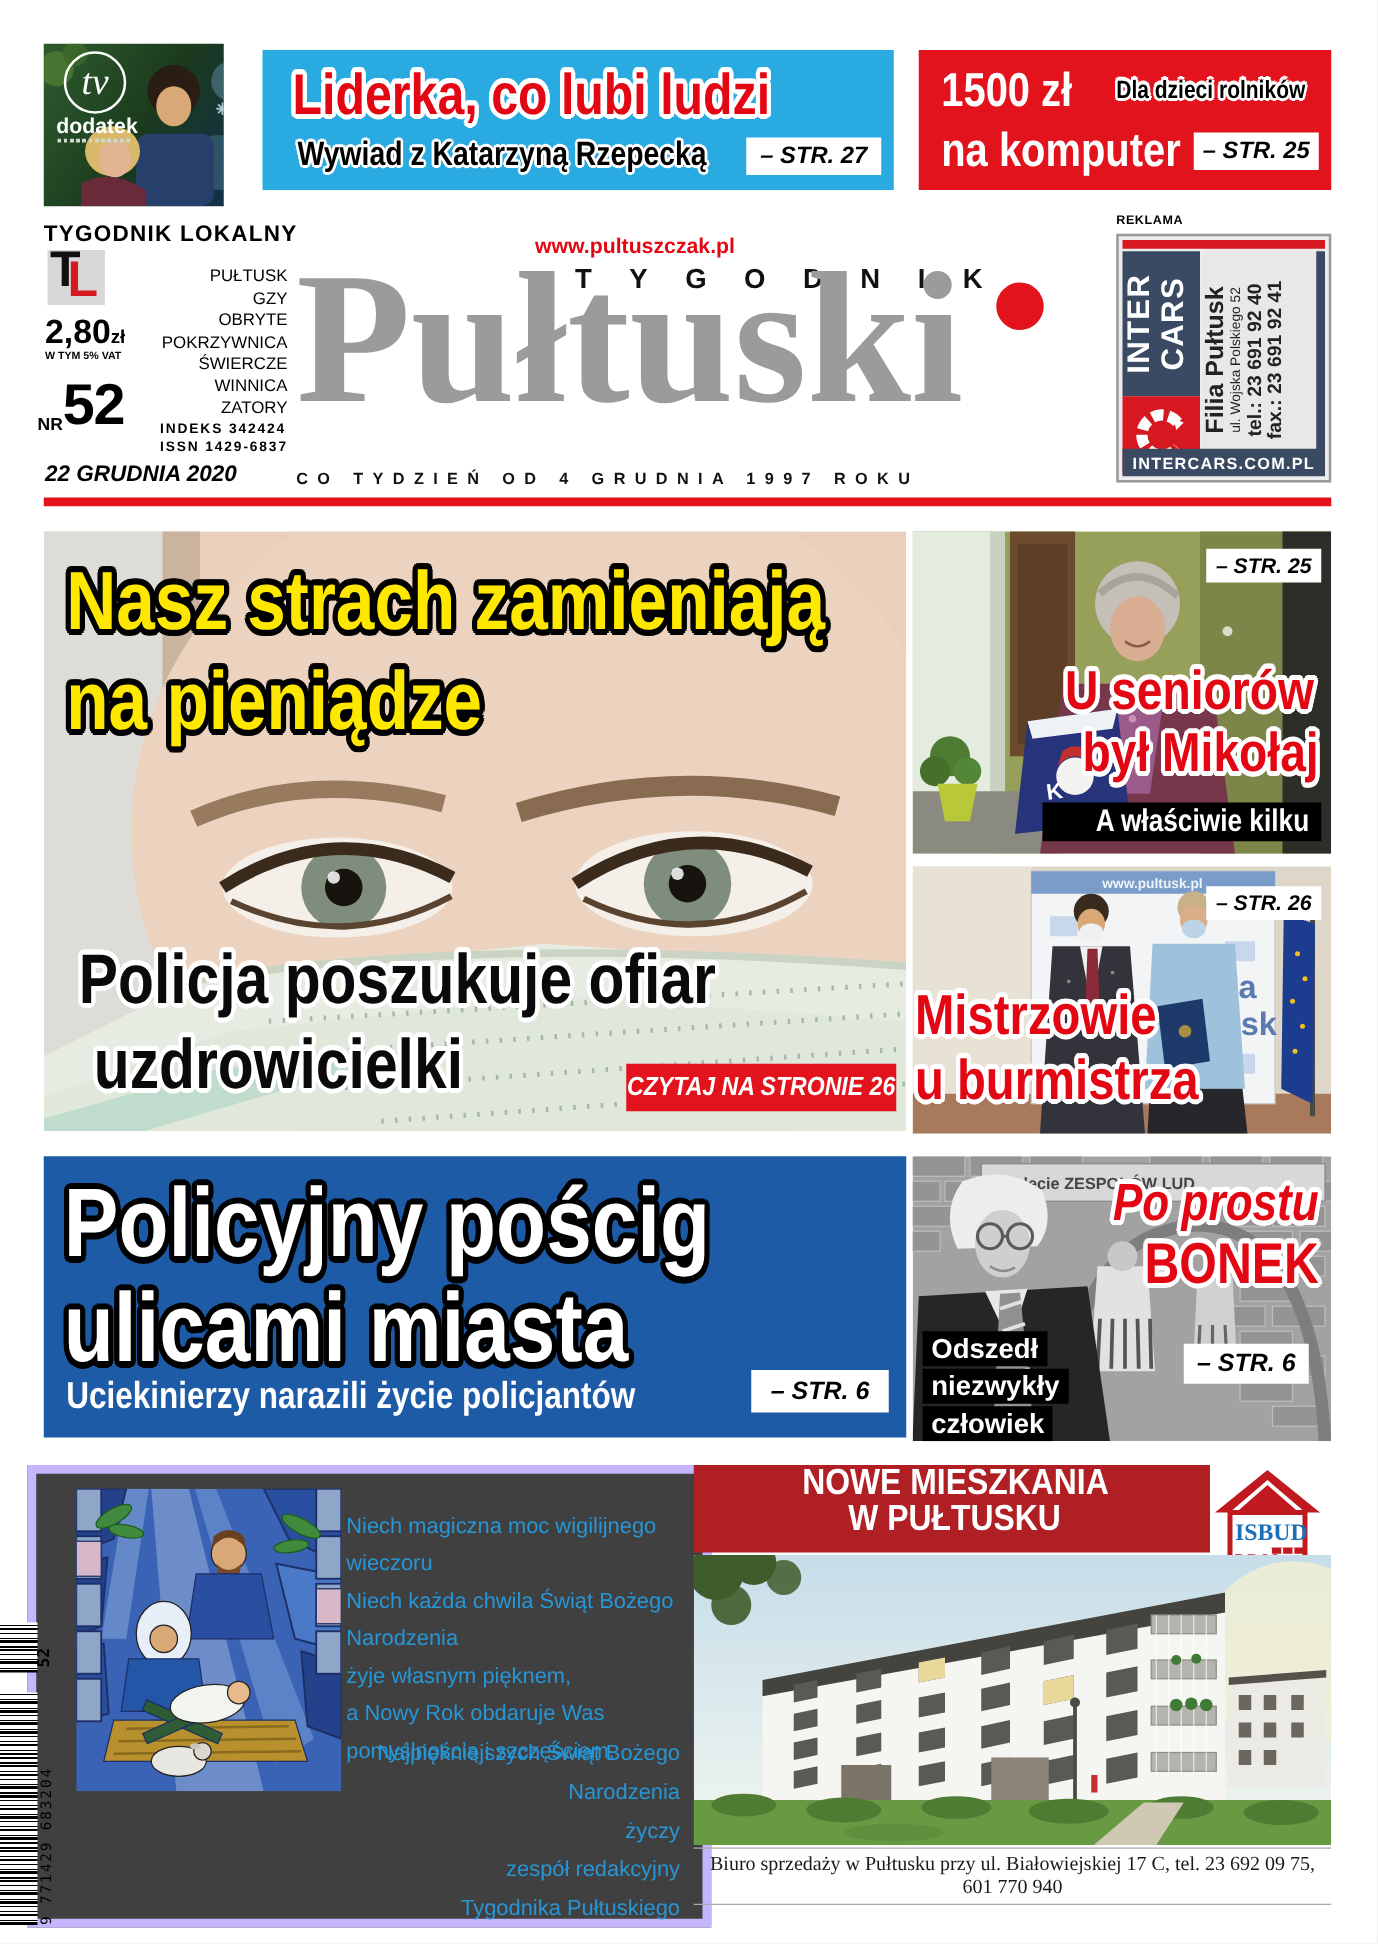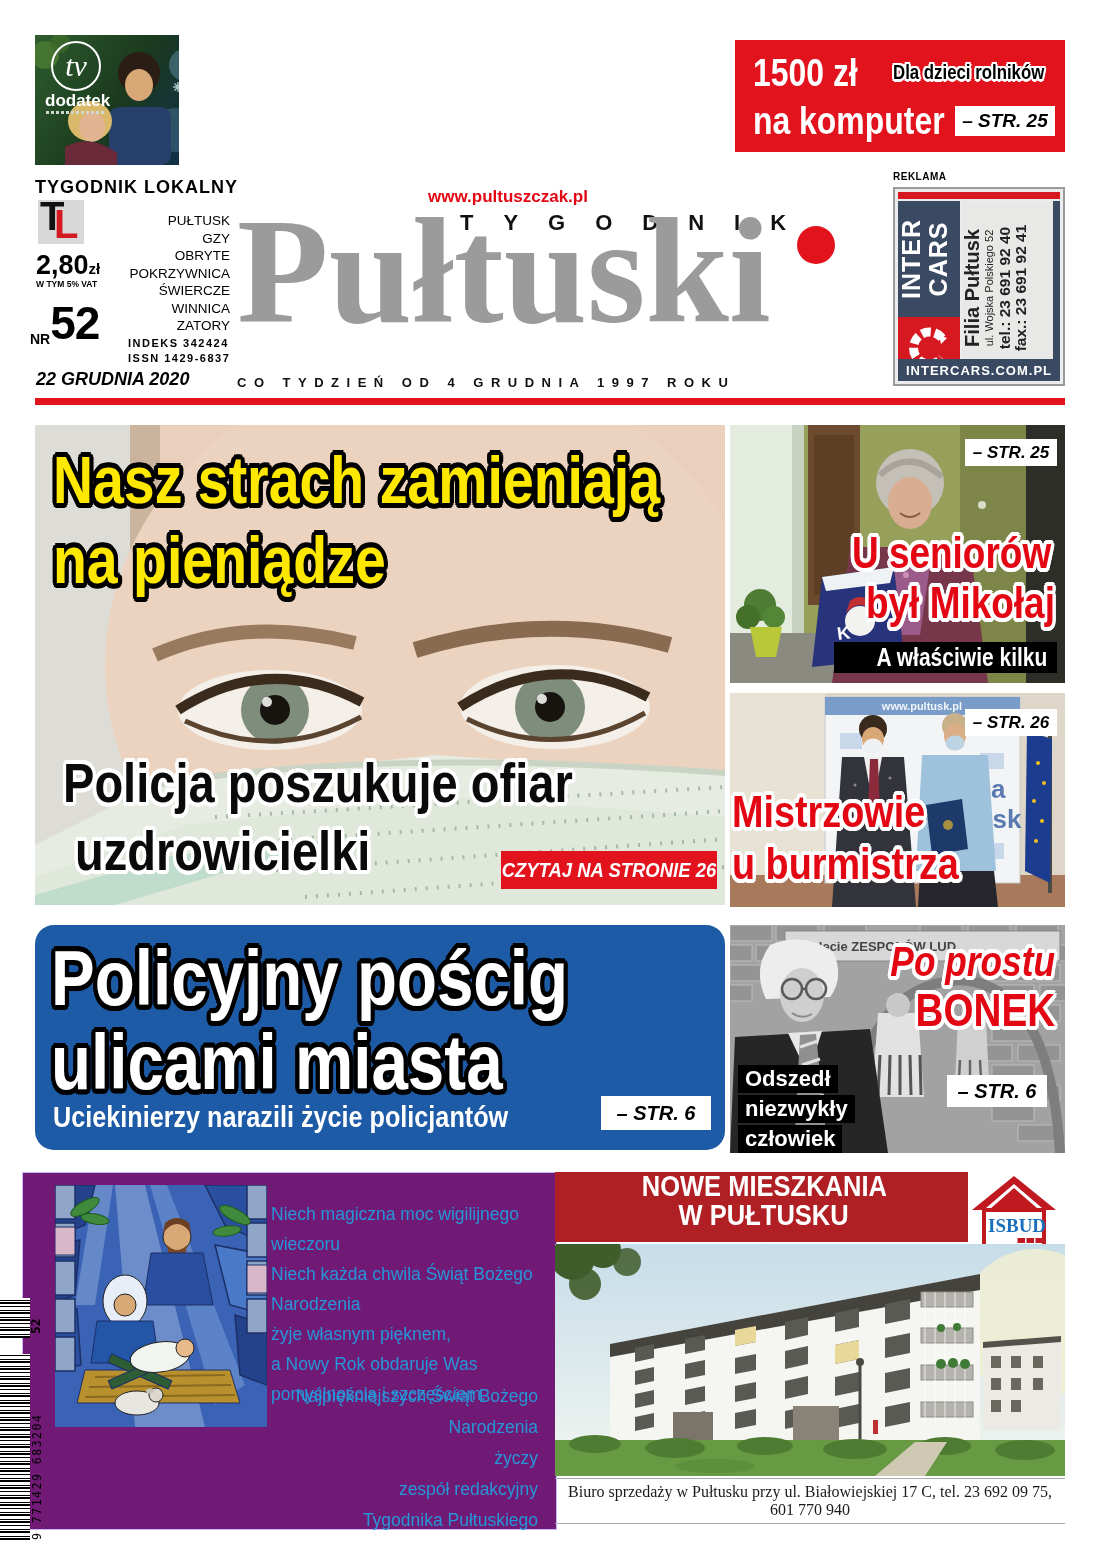--- a/index.html
+++ b/index.html
@@ -47,20 +47,29 @@
       <ellipse cx="57" cy="92" rx="13" ry="15" fill="#e3b492"></ellipse>
       <path d="M30 112 q25 -14 52 6 l0 14 -52 0 z" fill="#6b2a3a"></path>
     </svg>
     <div class="abs" style="left:16px;top:6px;width:46px;height:46px;border:2.5px solid #fff;border-radius:50%;display:flex;align-items:center;justify-content:center;">
       <span class="serif" style="color:#fff;font-size:30px;font-style:italic;line-height:1;">tv</span>
     </div>
     <div class="abs" style="left:10px;top:56px;color:#fff;font-weight:bold;font-size:17px;">dodatek</div>
     <div class="abs" style="left:11px;top:76px;width:58px;height:3px;background:repeating-linear-gradient(90deg,#cfd8cf 0 3px,transparent 3px 5px);"></div>
   </div>
 
+  <div class="abs" style="left:210px;top:40px;width:505px;height:112px;background:#29abe2;">
+    <div class="abs hl" style="left:24px;top:12px;font-size:46px;color:#e30613;">
+      <span class="cx ow-thick">Liderka, co lubi ludzi</span>
+    </div>
+    <div class="abs hl" style="left:28px;top:70px;font-size:27px;color:#000;">
+      <span class="cx ow-thin">Wywiad z Katarzyną Rzepecką</span>
+    </div>
+    <div class="abs refbox" style="right:10px;bottom:12px;width:108px;height:30px;font-size:19px;">– STR. 27</div>
+  </div>
 
   <div class="abs" style="left:735px;top:40px;width:330px;height:112px;background:#e2131d;">
     <div class="abs hl" style="left:18px;top:14px;font-size:38px;color:#fff;">
       <span class="cx">1500 zł</span>
     </div>
     <div class="abs hl" style="left:18px;top:62px;font-size:38px;color:#fff;">
       <span class="cx">na komputer</span>
     </div>
     <div class="abs hl" style="left:158px;top:22px;font-size:20px;color:#000;">
       <span class="cx ow-thin">Dla dzieci rolników</span>
@@ -270,21 +279,21 @@
     </svg>
     <div class="abs refbox" style="right:8px;top:16px;width:92px;height:27px;font-size:17px;">– STR. 26</div>
     <div class="abs hl" style="left:2px;top:96px;font-size:45px;color:#e30613;">
       <span class="cx ow-thick">Mistrzowie</span>
     </div>
     <div class="abs hl" style="left:2px;top:148px;font-size:45px;color:#e30613;">
       <span class="cx ow-thick">u burmistrza</span>
     </div>
   </div>
 
-  <div class="abs" style="left:35px;top:925px;width:690px;height:225px;background:#1e5ba6;border-radius:19px;">
+  <div class="abs" style="left:35px;top:925px;width:690px;height:225px;background:#1e5ba6;">
     <div class="abs hl" style="left:16px;top:14px;font-size:78px;color:#fff;">
       <span class="cx ob-thick">Policyjny pościg</span>
     </div>
     <div class="abs hl" style="left:16px;top:98px;font-size:78px;color:#fff;">
       <span class="cx ob-thick">ulicami miasta</span>
     </div>
     <div class="abs hl" style="left:18px;bottom:18px;font-size:30px;color:#fff;">
       <span class="cx">Uciekinierzy narazili życie policjantów</span>
     </div>
     <div class="abs refbox" style="right:14px;bottom:20px;width:110px;height:34px;font-size:20px;">– STR. 6</div>
@@ -365,21 +374,21 @@
       <span class="cxr ow-thick">BONEK</span>
     </div>
     <div class="abs" style="left:8px;top:140px;">
       <div style="background:#000;color:#fff;font-weight:bold;font-size:22px;padding:1px 7px;width:fit-content;">Odszedł</div>
       <div style="background:#000;color:#fff;font-weight:bold;font-size:22px;padding:1px 7px;width:fit-content;margin-top:2px;">niezwykły</div>
       <div style="background:#000;color:#fff;font-weight:bold;font-size:22px;padding:1px 7px;width:fit-content;margin-top:2px;">człowiek</div>
     </div>
     <div class="abs refbox" style="right:18px;top:150px;width:100px;height:32px;font-size:20px;">– STR. 6</div>
   </div>
 
-  <div class="abs" style="left:22px;top:1172px;width:533px;height:356px;border:1px solid #c4b5fd;background:#701a75;">
+  <div class="abs" style="left:22px;top:1172px;width:533px;height:356px;border:7px solid #c4b5fd;background:#404040;">
     <svg class="abs" style="left:32px;top:12px;" width="212" height="242" viewBox="0 0 212 242">
       <rect width="212" height="242" fill="#3a62b5"></rect>
       <polygon points="60,0 90,0 150,242 80,242" fill="#cfe0f2" opacity=".35"></polygon>
       <polygon points="40,0 58,0 40,120 20,120" fill="#a8c4e8" opacity=".4"></polygon>
       <polygon points="95,0 112,0 190,200 160,220" fill="#9fc0e8" opacity=".35"></polygon>
       <g stroke="#1c2f66" stroke-width="1.5">
         <polygon points="0,0 40,0 30,40 0,52" fill="#24418c"></polygon>
         <polygon points="150,0 212,0 212,60 170,40" fill="#2b4fa0"></polygon>
         <polygon points="160,60 212,70 212,130 175,120" fill="#4a79c8"></polygon>
         <polygon points="0,60 25,55 20,110 0,118" fill="#24418c"></polygon>

